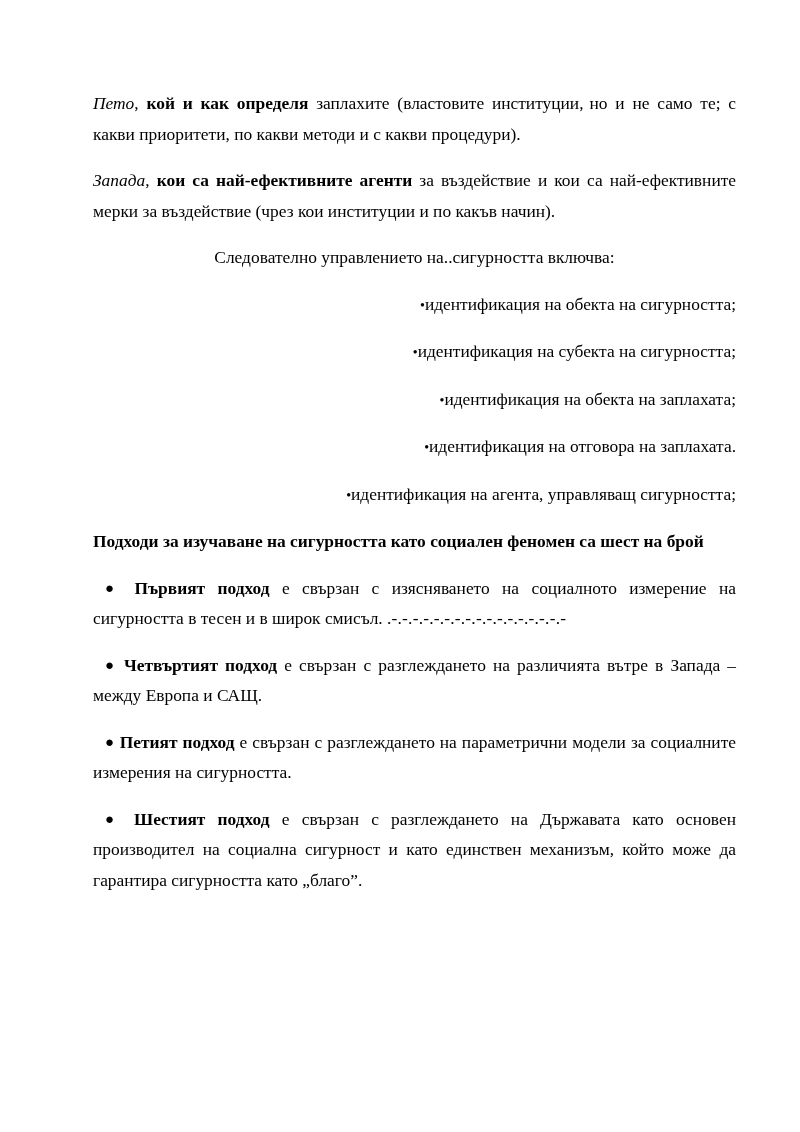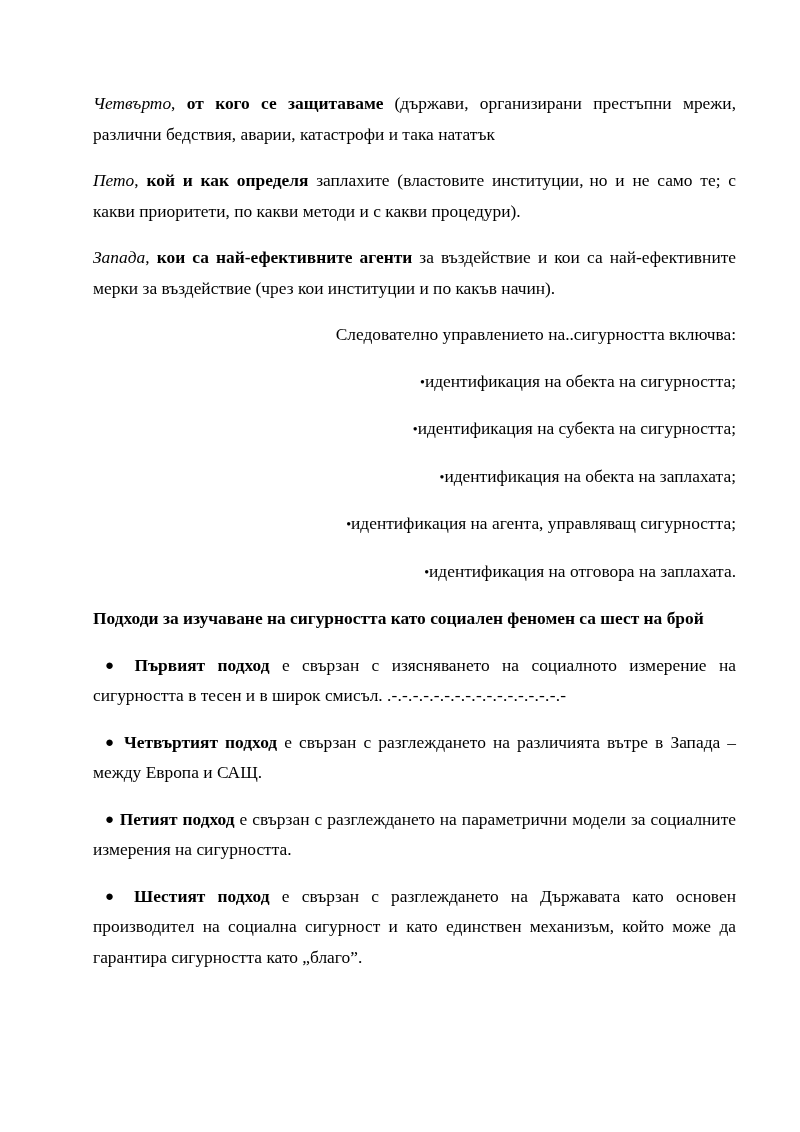--- a/index.html
+++ b/index.html
@@ -75,33 +75,29 @@
   }
   .gap-sm {
     display: inline-block;
     width: 6px;
   }
   .dashrun {
     letter-spacing: 0.2px;
     white-space: nowrap;
   }
   .nojust {
-    text-align: right;
+    text-align: center;
   }
 </style>
 </head>
 <body>
 
 <div class="page">
   <div class="content">
 
-    <p class="para">
-      <span class="it">Четвърто</span><span>,</span>
-      <span class="bd">от кого се защитаваме</span><span class="gap"></span><span>(държави, организирани престъпни мрежи, различни бедствия, аварии, катастрофи и така нататък</span>
-    </p>
 
     <p class="para">
       <span class="it">Пето</span><span>,</span>
       <span class="bd">кой и как определя</span>
       <span>заплахите (властовите институции,</span><span class="gap-sm"></span><span>но и не само те; с какви приоритети, по какви методи и с какви процедури).</span>
     </p>
 
     <p class="para">
       <span class="it">Запада</span><span>,</span>
       <span class="bd">кои са най-ефективните агенти</span>
@@ -113,24 +109,24 @@
     <p class="bullet-item">
       <span class="bl">•</span><span>идентификация на обекта на сигурността;</span>
     </p>
     <p class="bullet-item">
       <span class="bl">•</span><span>идентификация на субекта на сигурността;</span>
     </p>
     <p class="bullet-item">
       <span class="bl">•</span><span>идентификация на обекта на заплахата;</span>
     </p>
     <p class="bullet-item">
-      <span class="bl">•</span><span>идентификация на агента, управляващ сигурността;</span>
+      <span class="bl">•</span><span>идентификация на отговора на заплахата.</span>
     </p>
     <p class="bullet-item">
-      <span class="bl">•</span><span>идентификация на отговора на заплахата.</span>
+      <span class="bl">•</span><span>идентификация на агента, управляващ сигурността;</span>
     </p>
 
     <p class="para heading">Подходи за изучаване на сигурността като социален феномен са шест на брой</p>
 
     <p class="approach">
       <span class="big-bullet">●</span>
       <span class="lead">Първият подход</span>
       <span>е свързан с изясняването на социалното измерение на сигурността в тесен и в широк смисъл.</span>
       <span class="dashrun">.-.-.-.-.-.-.-.-.-.-.-.-.-.-.-.-.-</span>
     </p>

